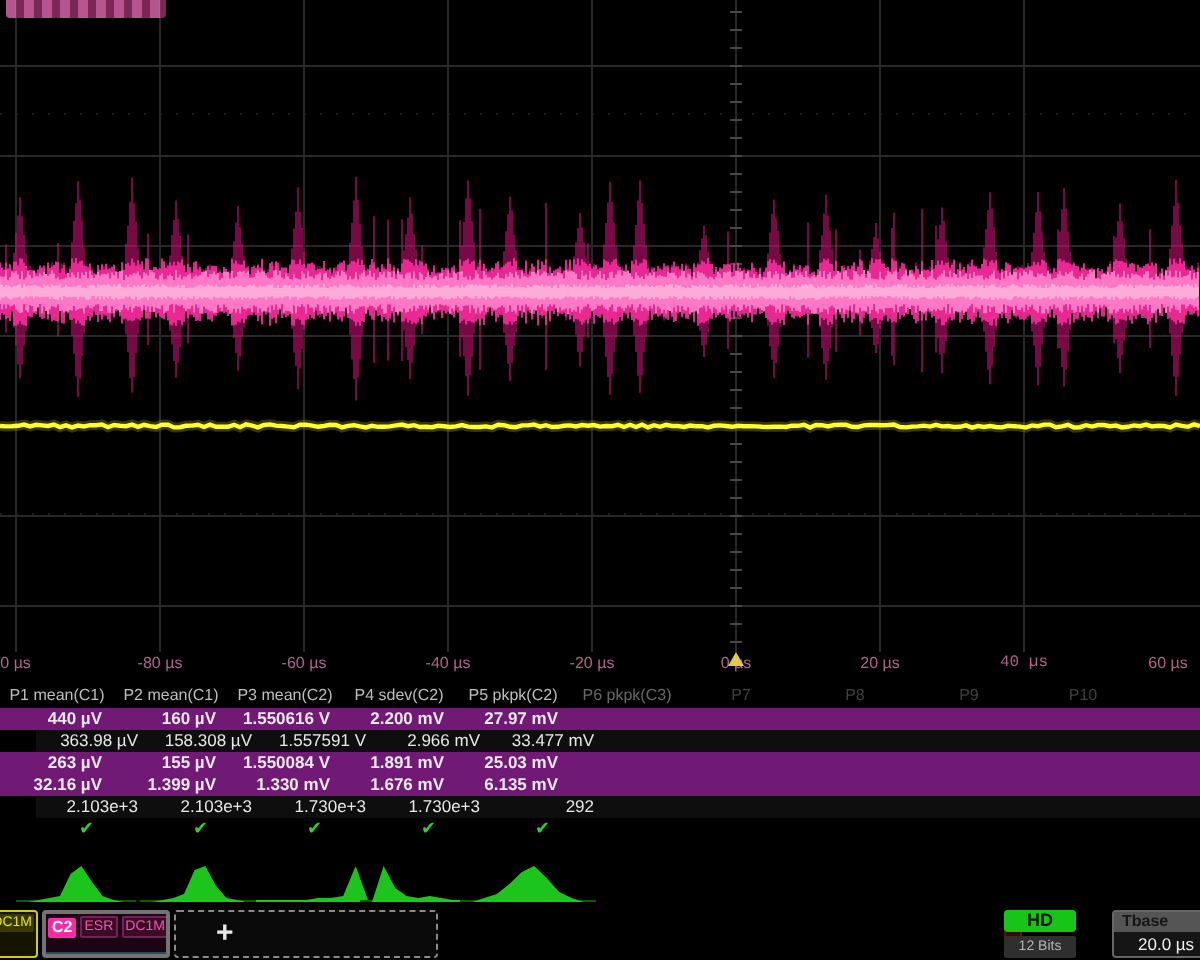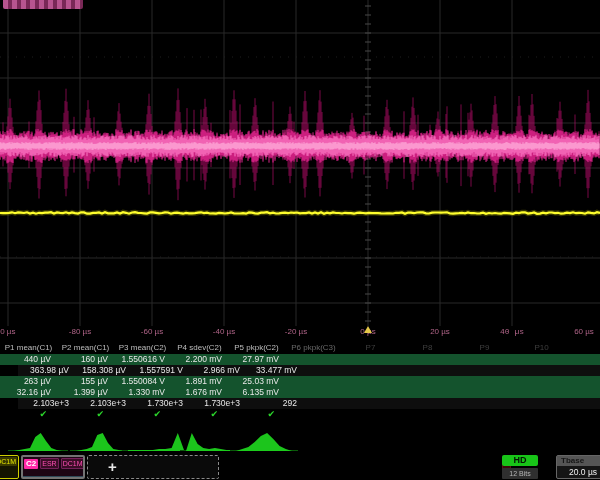--- a/index.html
+++ b/index.html
@@ -16,21 +16,21 @@
     border-left:4px solid transparent;border-right:4px solid transparent;
     border-bottom:7px solid #e6c84a;transform:translateX(-4px);}
   .mtable{position:absolute;left:0;top:342px;width:600px;}
   .trow,.thead{display:grid;grid-template-columns:repeat(10,57px);height:11px;line-height:11px;width:600px;}
   .thead{height:12px;line-height:12px;}
   .hcell{font-size:8px;color:#bdbdbd;text-align:center;white-space:nowrap;overflow:hidden;}
   .hcell.dim1{color:#686868;}
   .hcell.dim2{color:#3f3f3f;}
   .vcell{font-size:8.5px;color:#e8e8e8;text-align:right;padding-right:6px;white-space:nowrap;}
   .ccell{font-size:9px;color:#2bd42b;text-align:right;padding-right:10px;}
-  .stripeA{background:#14532d;}
+  .stripeA{background:#701a75;font-weight:bold;}
   .stripeB{background:#0e0e0e;margin-left:18px;}
   #histicons{position:absolute;left:0;top:429px;}
   .bottom-bar{position:absolute;left:0;top:453px;width:600px;height:27px;}
   .desc{position:absolute;top:2px;height:24px;border-radius:2px;overflow:hidden;font-size:8px;}
   .desc-c1{left:-2px;width:21px;border:1px solid #cfcf00;background:#141400;}
   .desc-c1 .badgerow{display:flex;justify-content:flex-end;gap:2px;padding:1px 1px 0 0;}
   .badge-y{background:#3a3a00;color:#e6e600;font-size:7px;line-height:9px;padding:0 1px;border-radius:1px;white-space:nowrap;}
   .desc-c1 .val{background:#4c1d95;color:#dcdcdc;text-align:right;padding-right:2px;line-height:11px;margin-top:17px;white-space:nowrap;}
   .desc-c2{left:21px;width:64px;border:2px solid #737373;background:#1c0513;}
   .desc-c2 .badgerow{display:flex;gap:2px;padding:1px 1px 0 1px;align-items:center;}

